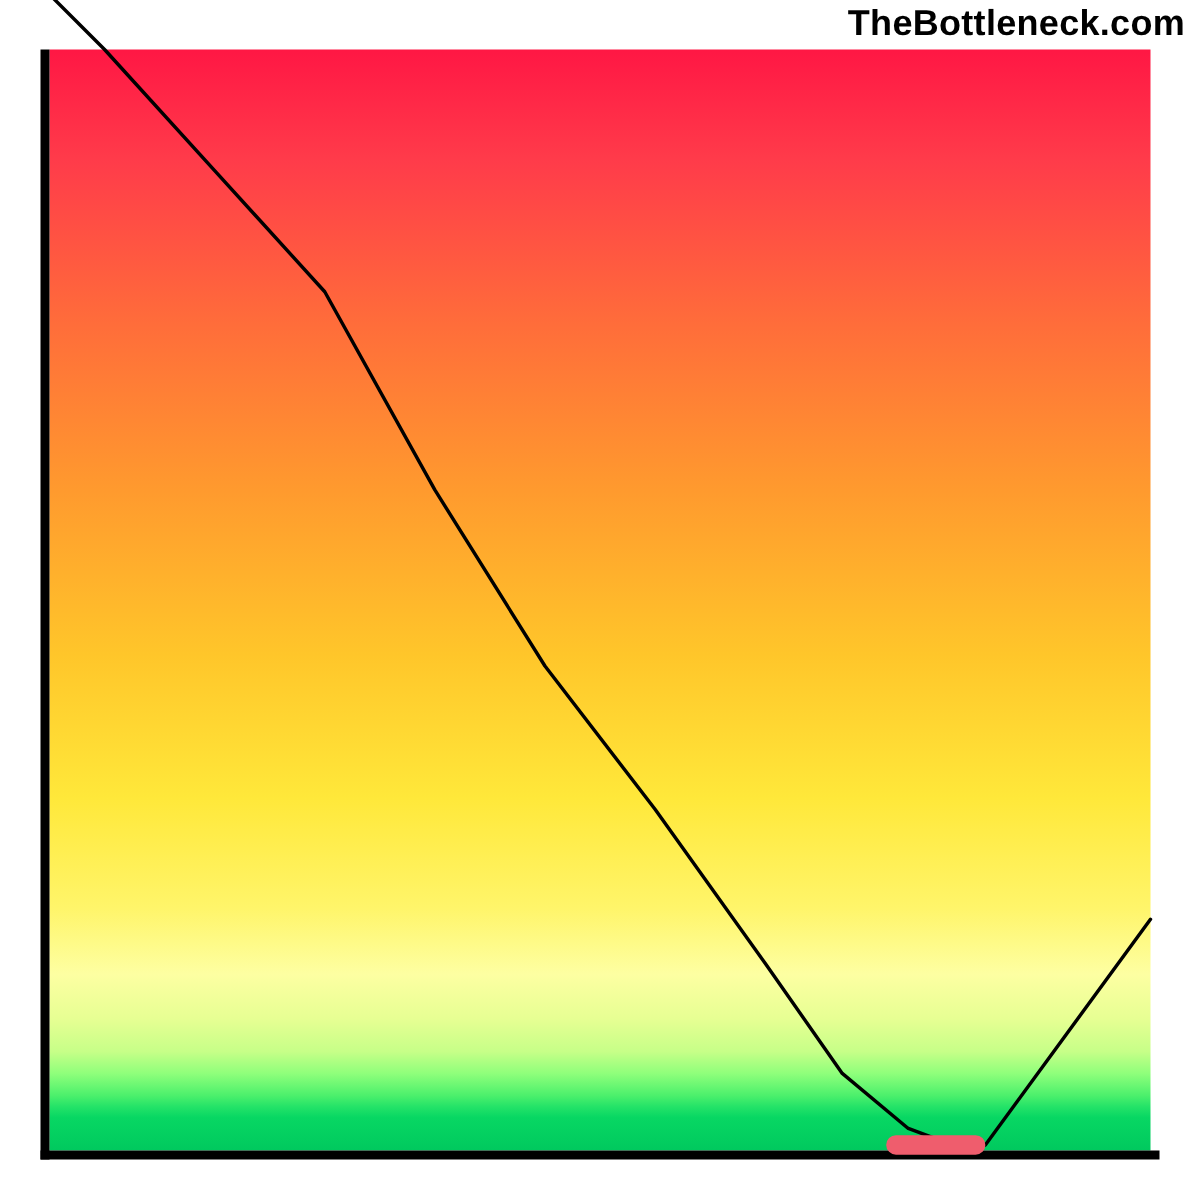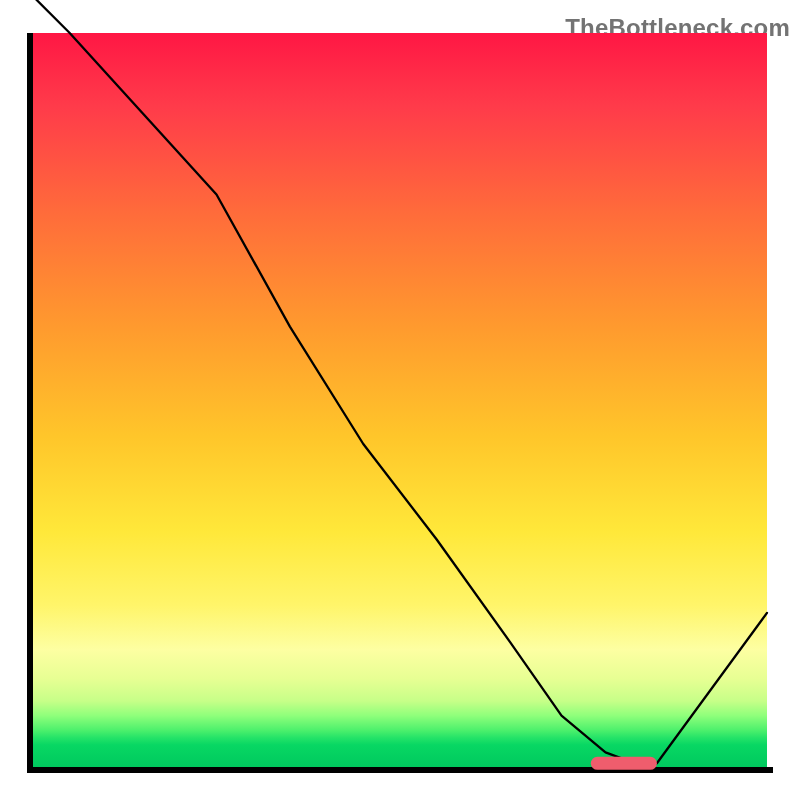--- a/index.html
+++ b/index.html
@@ -11,25 +11,25 @@
     font-family: Arial, Helvetica, sans-serif;
     overflow: hidden;
   }
   .container {
     position: relative;
     width: 800px;
     height: 800px;
   }
   .watermark {
     position: absolute;
-    top: 14px;
+    top: 2px;
     right: 10px;
     font-size: 24px;
     font-weight: 600;
-    color: #737373;
+    color: #000000;
     letter-spacing: 0.2px;
   }
   .plot-area {
     position: absolute;
     left: 33px;
     top: 33px;
     width: 734px;
     height: 734px;
     
     background: linear-gradient(

